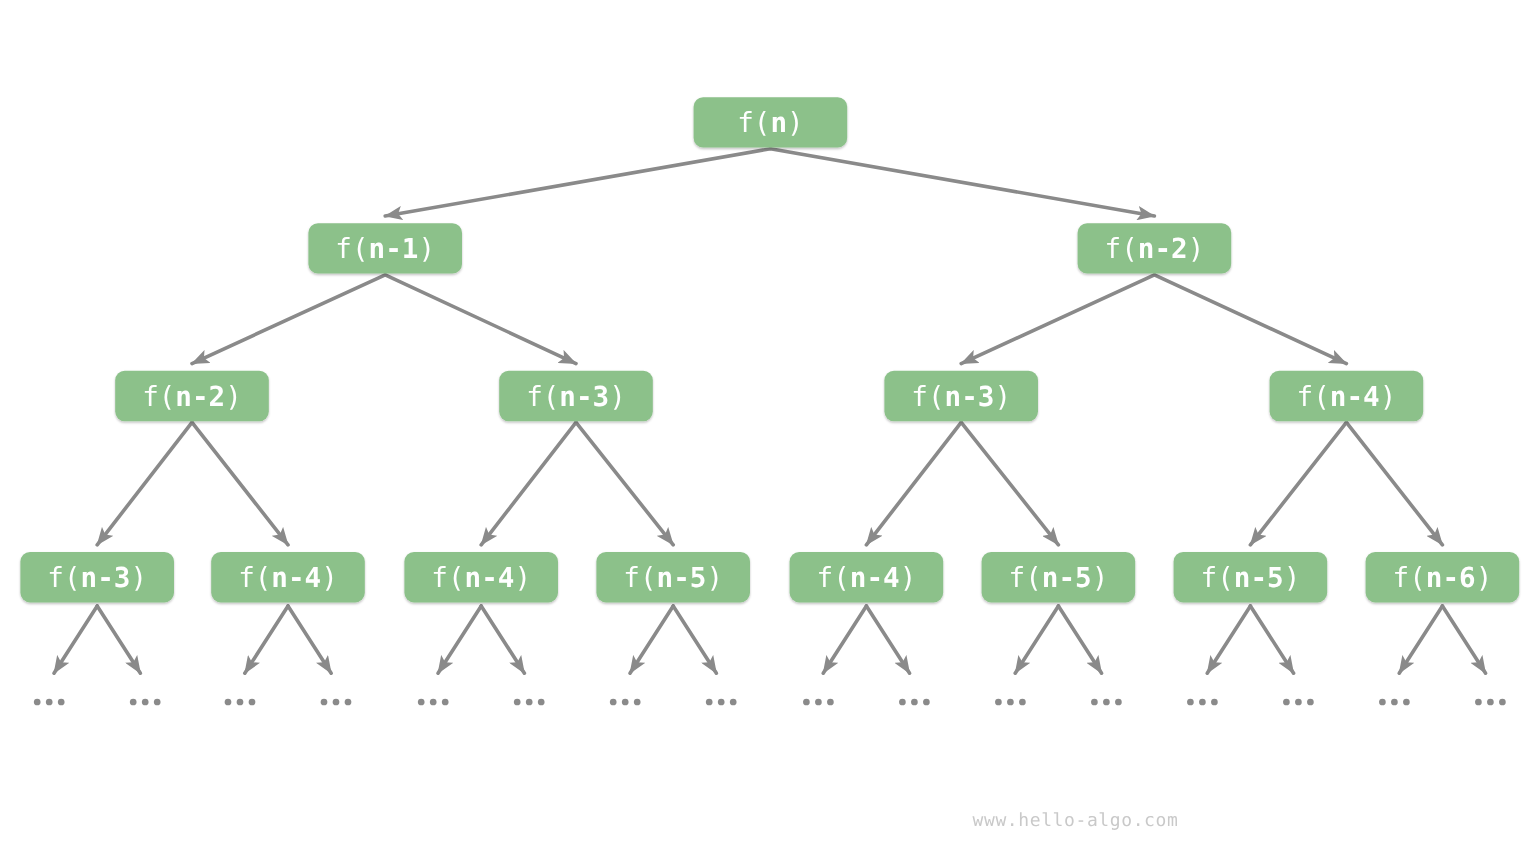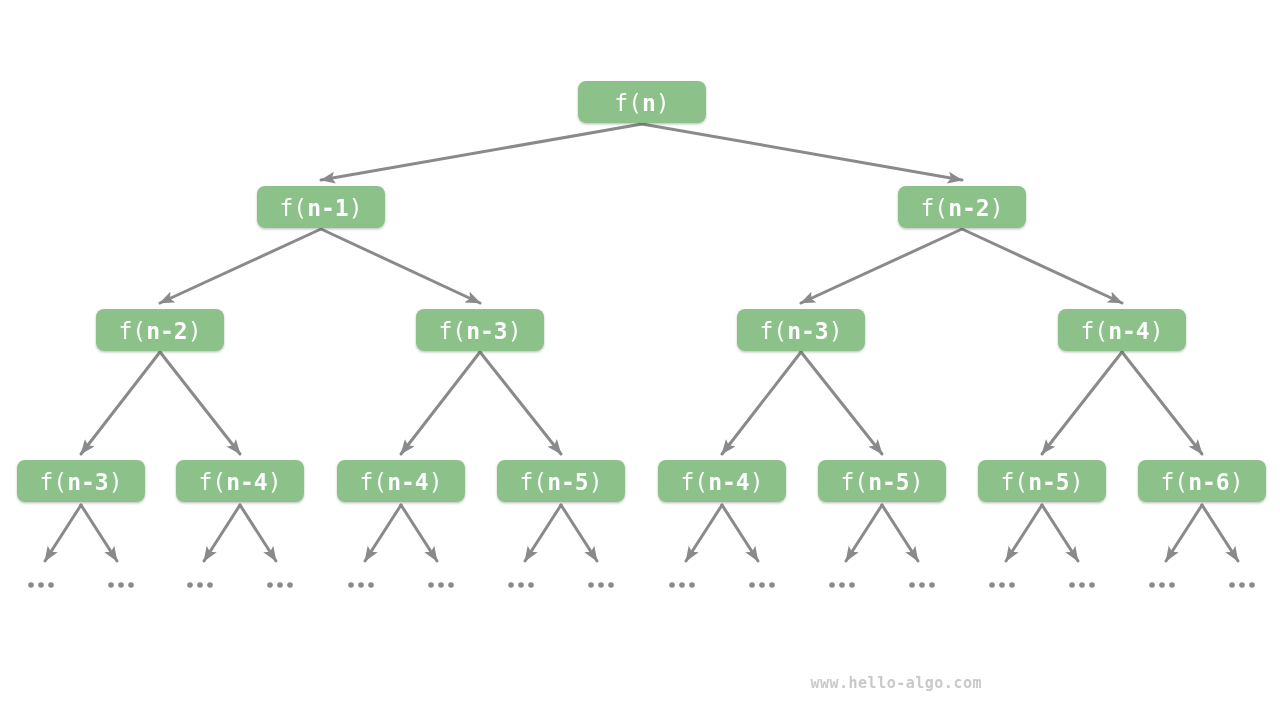--- a/index.html
+++ b/index.html
@@ -45,21 +45,20 @@
   }
   .watermark {
     position: absolute;
     right: 42px;
     top: 674px;
     font-family: "DejaVu Sans Mono", "Liberation Mono", monospace;
     font-size: 15px;
     letter-spacing: 0.5px;
     color: var(--watermark, #c9c9c9);
     user-select: none;
-    font-weight: bold;
   }
 </style>
 </head>
 <body>
 
 <div class="canvas">
   <svg class="tree" id="tree-svg" width="1280" height="720" viewBox="0 0 1280 720">
     <defs>
       <marker id="arrowhead" viewBox="0 0 10 8" refX="9.5" refY="4" markerUnits="userSpaceOnUse" markerWidth="15" markerHeight="12" orient="auto">
         <path class="arrowhead-path" d="M0,0 L10,4 L0,8 L2.2,4 Z"></path>

